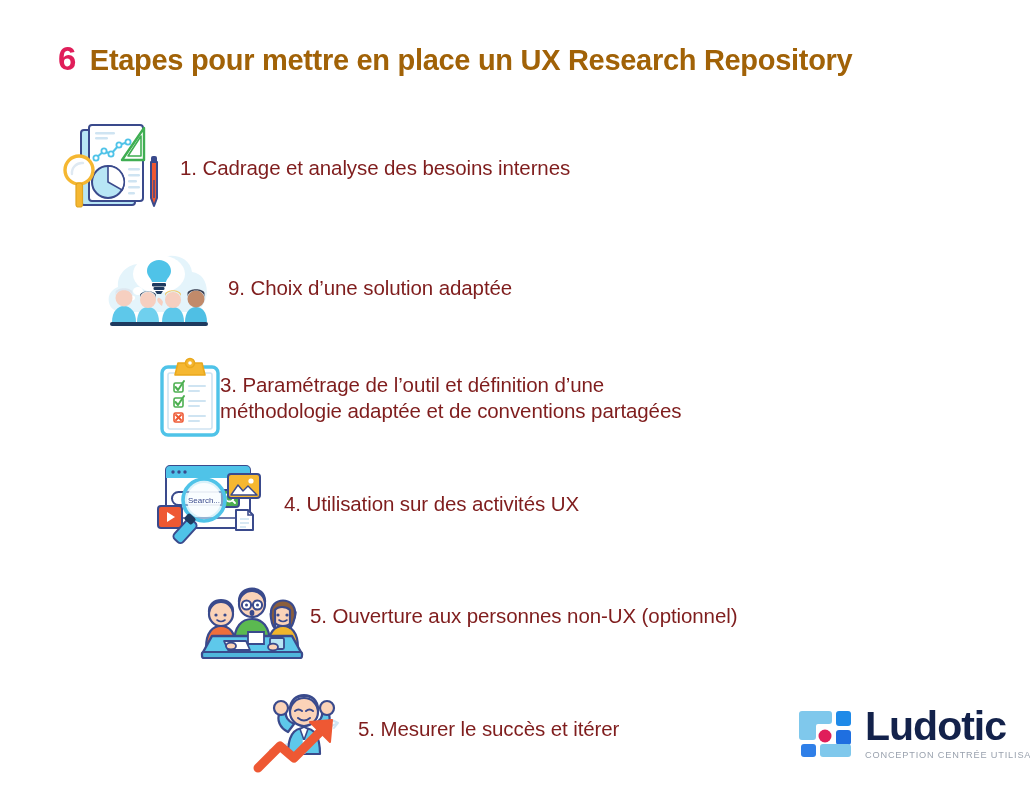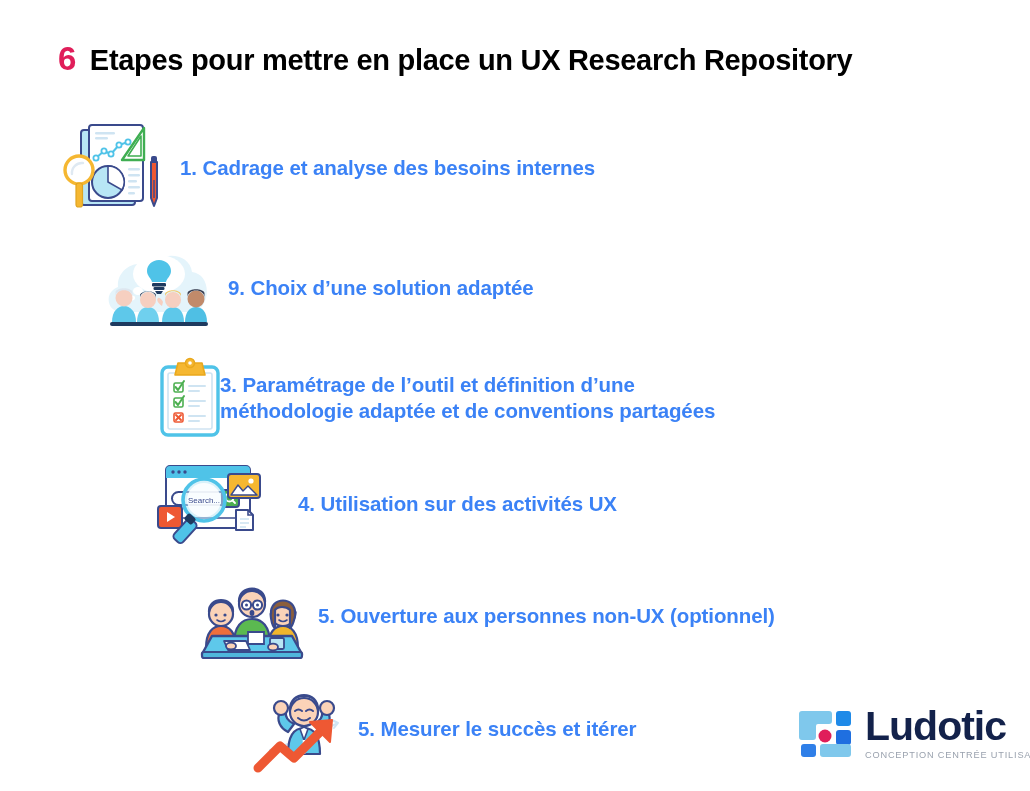--- a/index.html
+++ b/index.html
@@ -27,60 +27,60 @@
   }
   .title-number {
     font-size: 33px;
     font-weight: bold;
     color: #e01e5a;
     letter-spacing: -0.5px;
   }
   .title-text {
     font-size: 29px;
     font-weight: bold;
-    color: #000000;
+    color: #a16207;
     margin-left: 14px;
     letter-spacing: -0.3px;
   }
 
   
   .step {
     position: absolute;
     display: flex;
     align-items: center;
   }
   .step-icon {
     width: 118px;
     height: 96px;
     flex: 0 0 auto;
     position: relative;
   }
   .step-icon svg { display: block; width: 100%; height: 100%; }
 
   .step-label {
     font-size: 20.5px;
-    font-weight: bold;
-    color: #3b82f6;
+    font-weight: normal;
+    color: #7f1d1d;
     line-height: 1.28;
     letter-spacing: -0.1px;
     white-space: pre-line;
   }
 
   #step-1 { left: 56px;  top: 120px; }
   #step-2 { left: 100px; top: 240px; }
   #step-3 { left: 150px; top: 355px; }
   #step-4 { left: 152px; top: 456px; }
   #step-5 { left: 198px; top: 570px; }
   #step-6 { left: 250px; top: 682px; }
 
   #step-1 .step-label { margin-left: 6px; }
   #step-2 .step-label { margin-left: 10px; }
   #step-3 .step-label { margin-left: -10px; }
-  #step-4 .step-label { margin-left: 28px; }
-  #step-5 .step-label { margin-left: 12px; }
+  #step-4 .step-label { margin-left: 14px; }
+  #step-5 .step-label { margin-left: 4px; }
   #step-6 .step-label { margin-left: 0px; }
 
   #step-3 .step-icon { width: 80px; height: 86px; }
   #step-5 .step-icon { width: 108px; height: 92px; }
   #step-6 .step-icon { width: 108px; height: 94px; }
 
   
   .logo {
     position: absolute;
     left: 796px;

